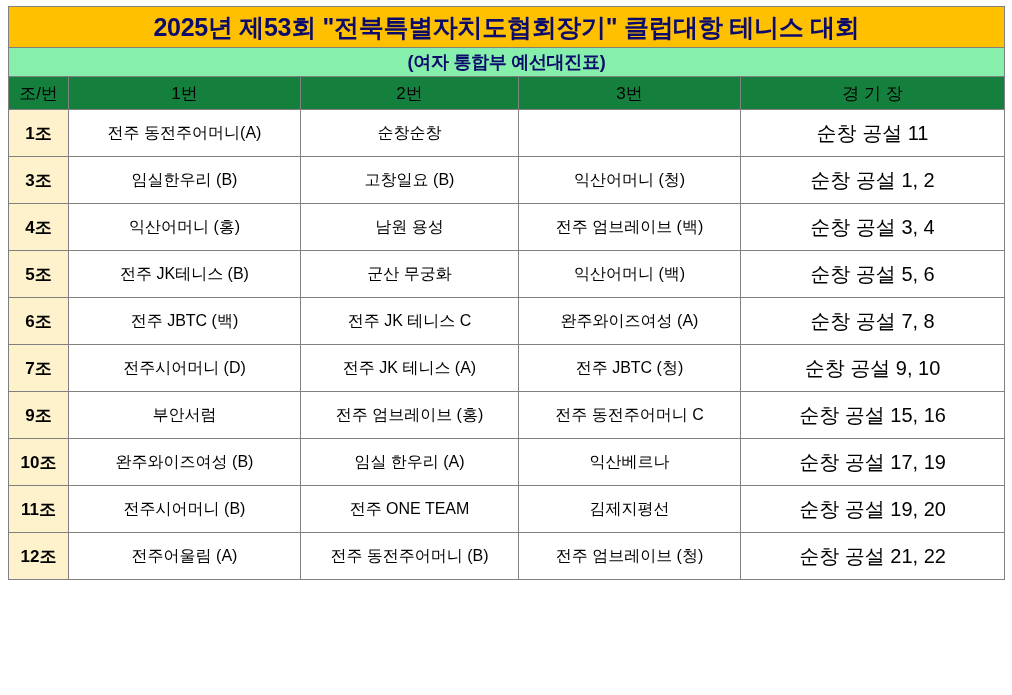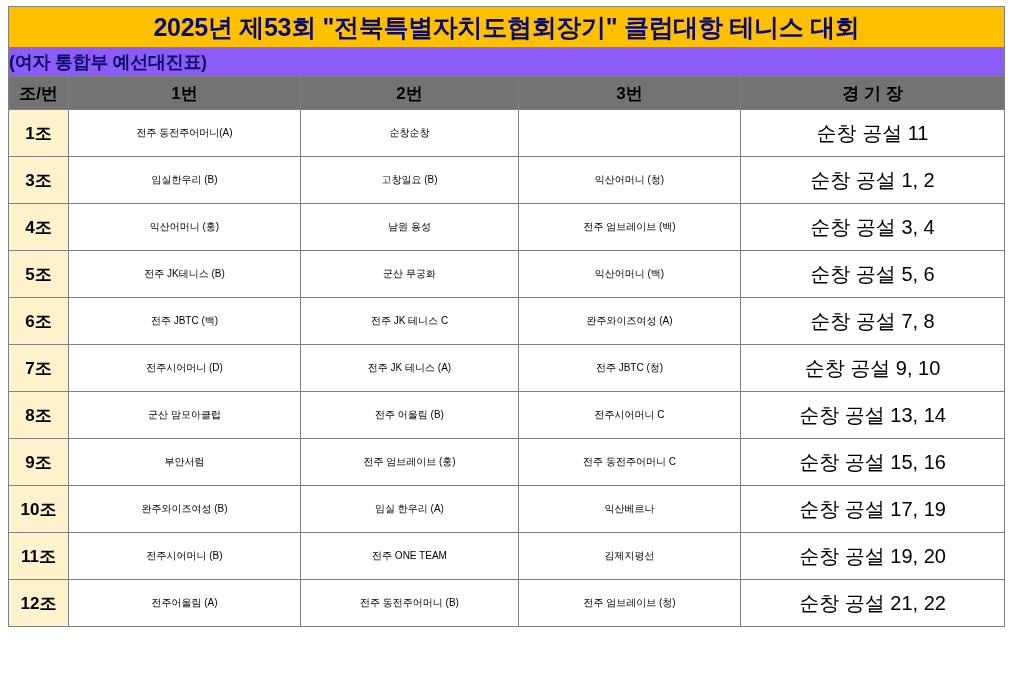--- a/index.html
+++ b/index.html
@@ -32,47 +32,48 @@
   .title-cell {
     background: #ffc000;
     color: #0b0b6b;
     text-align: center;
     font-size: 25px;
     font-weight: bold;
     height: 40px;
     letter-spacing: -0.3px;
   }
   .subtitle-cell {
-    background: #8b5cf6;
+    background: #86efac;
     color: #0b0b6b;
+    text-align: center;
     font-size: 18px;
     font-weight: bold;
     height: 28px;
     letter-spacing: -0.3px;
   }
   .hdr {
-    background: #737373;
+    background: #15803d;
     color: #000000;
     text-align: center;
     font-size: 17px;
-    font-weight: bold;
+    font-weight: normal;
     height: 32px;
   }
   .grp {
     background: #fdf2cc;
     color: #000000;
     text-align: center;
     font-size: 17px;
     font-weight: bold;
   }
   .cell {
     background: #ffffff;
     color: #000000;
     text-align: center;
-    font-size: 10px;
+    font-size: 16px;
     height: 46px;
   }
   .cell.court {
     font-size: 20px;
   }
   col.c0 { width: 60px; }
   col.c1 { width: 232px; }
   col.c2 { width: 218px; }
   col.c3 { width: 222px; }
   col.c4 { width: 264px; }
@@ -140,27 +141,20 @@
         <td class="cell court">순창 공설 7, 8</td>
       </tr>
       <tr>
         <td class="grp">7조</td>
         <td class="cell">전주시어머니 (D)</td>
         <td class="cell">전주 JK 테니스 (A)</td>
         <td class="cell">전주 JBTC (청)</td>
         <td class="cell court">순창 공설 9, 10</td>
       </tr>
       <tr>
-        <td class="grp">8조</td>
-        <td class="cell">군산 맘모아클럽</td>
-        <td class="cell">전주 어울림 (B)</td>
-        <td class="cell">전주시어머니 C</td>
-        <td class="cell court">순창 공설 13, 14</td>
-      </tr>
-      <tr>
         <td class="grp">9조</td>
         <td class="cell">부안서럼</td>
         <td class="cell">전주 엄브레이브 (홍)</td>
         <td class="cell">전주 동전주어머니 C</td>
         <td class="cell court">순창 공설 15, 16</td>
       </tr>
       <tr>
         <td class="grp">10조</td>
         <td class="cell">완주와이즈여성 (B)</td>
         <td class="cell">임실 한우리 (A)</td>

